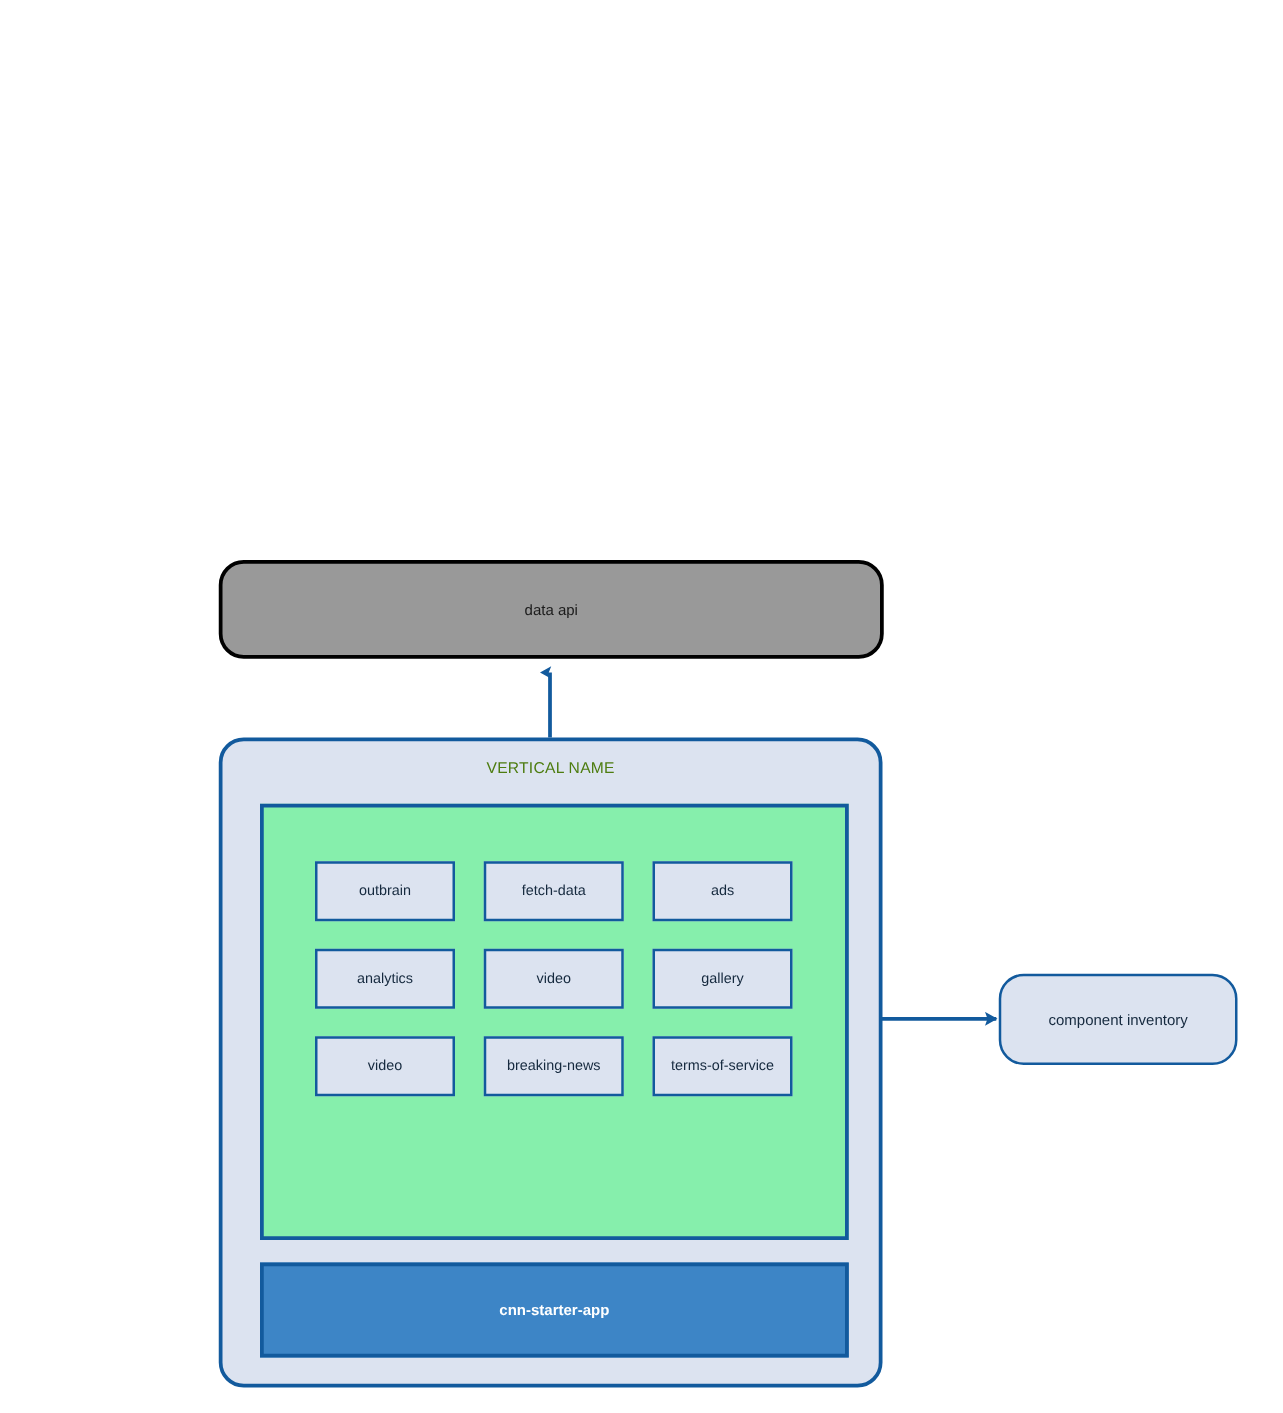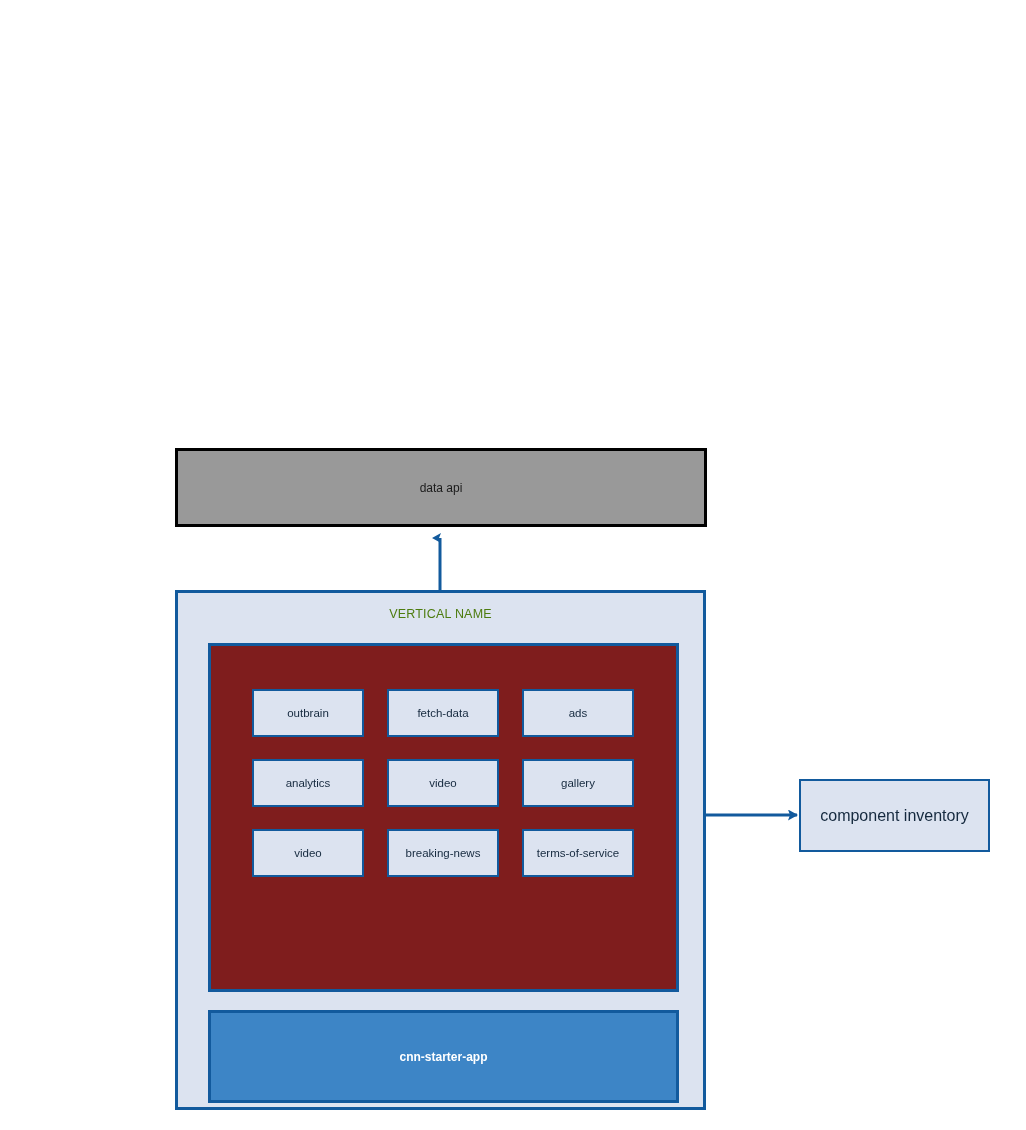--- a/index.html
+++ b/index.html
@@ -23,20 +23,21 @@
     height: 1130px;
   }
 
   .node {
     position: absolute;
     box-sizing: border-box;
     display: flex;
     align-items: center;
     justify-content: center;
     text-align: center;
+    border-radius: 20px;
   }
 
   
   #data-api {
     left: 175px;
     top: 448px;
     width: 532px;
     height: 79px;
     background: #999999;
     border: 3px solid #000000;
@@ -65,21 +66,21 @@
     letter-spacing: 0.2px;
   }
 
   
   #component-panel {
     position: absolute;
     left: 30px;
     top: 50px;
     width: 471px;
     height: 349px;
-    background: #7f1d1d;
+    background: #86efac;
     border: 3px solid #125a9d;
     box-sizing: border-box;
   }
 
   #component-grid {
     position: absolute;
     left: 41px;
     top: 43px;
     width: 389px;
     display: grid;
@@ -101,41 +102,41 @@
     text-align: center;
     line-height: 1.1;
   }
 
   
   #starter-app {
     position: absolute;
     left: 30px;
     top: 417px;
     width: 471px;
-    height: 93px;
+    height: 76px;
     background: #3d85c6;
     border: 3px solid #125a9d;
     box-sizing: border-box;
     display: flex;
     align-items: center;
     justify-content: center;
     color: #ffffff;
     font-size: 12px;
     font-weight: bold;
   }
 
   
   #component-inventory {
     left: 799px;
     top: 779px;
     width: 191px;
     height: 73px;
     background: #dce3f0;
     border: 2px solid #125a9d;
-    font-size: 16px;
+    font-size: 12px;
     color: #15293e;
   }
 
   svg.connector {
     position: absolute;
     left: 0;
     top: 0;
     width: 1026px;
     height: 1130px;
     pointer-events: none;

